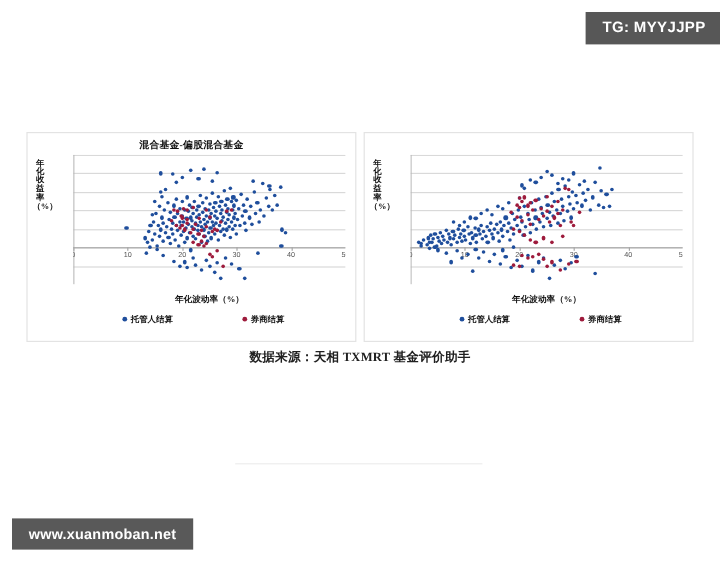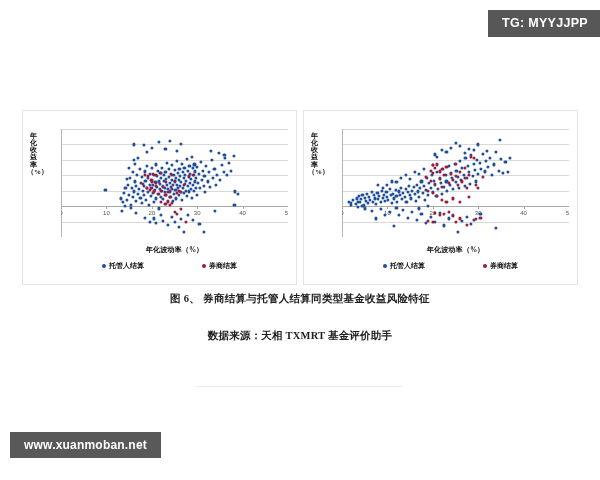--- a/index.html
+++ b/index.html
@@ -212,20 +212,21 @@
   }
 </style>
 </head>
 <body>
 
 <div class="tg-badge">TG: MYYJJPP</div>
 
 <div class="figure-row">
 
   <div class="chart-panel">
+    <div class="chart-title">混合基金-偏股混合基金</div>
     <div class="ylabel">年化收益率（%）</div>
     <div class="plot">
       <div class="plot-inner" id="plot-0">
           <div class="gridline" style="top: 85.7143%;"></div>
           <div class="gridline" style="top: 71.4286%;"></div>
           <div class="gridline" style="top: 57.1429%;"></div>
           <div class="gridline" style="top: 42.8571%;"></div>
           <div class="gridline" style="top: 28.5714%;"></div>
           <div class="gridline" style="top: 14.2857%;"></div>
           <div class="gridline" style="top: 0%;"></div>
@@ -774,18 +775,17 @@
       </div>
       <div class="legend-item">
         <span class="legend-dot" style="background: rgb(158, 27, 60);"></span>
         <span>券商结算</span>
       </div>
     </div>
   </div>
 </div>
 
 <div class="caption-block">
-  <div class="cap-line cap-1">图 6、 券商结算与托管人结算同类型基金收益风险特征</div>
   <div class="cap-line cap-3">数据来源：天相 TXMRT 基金评价助手</div>
 </div>
 <div class="sep-line"></div>
 
 <div class="watermark">www.xuanmoban.net</div>
 
 </body></html>

